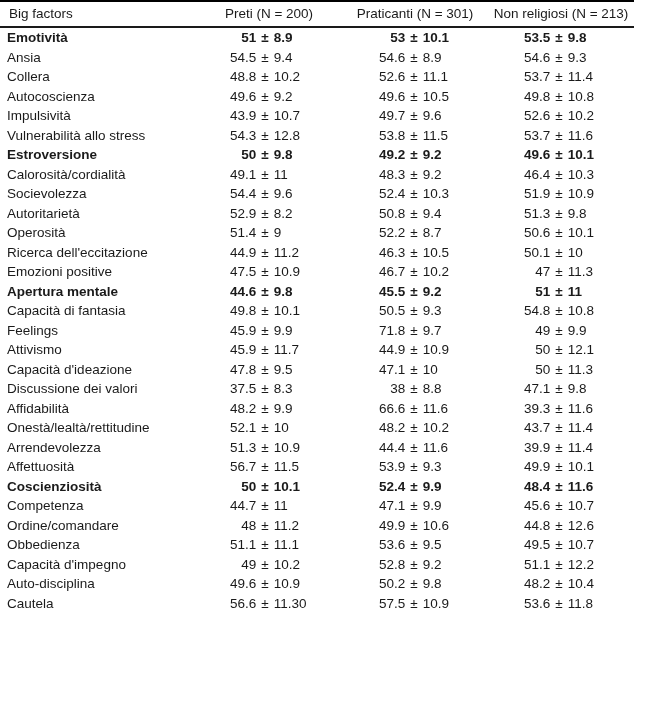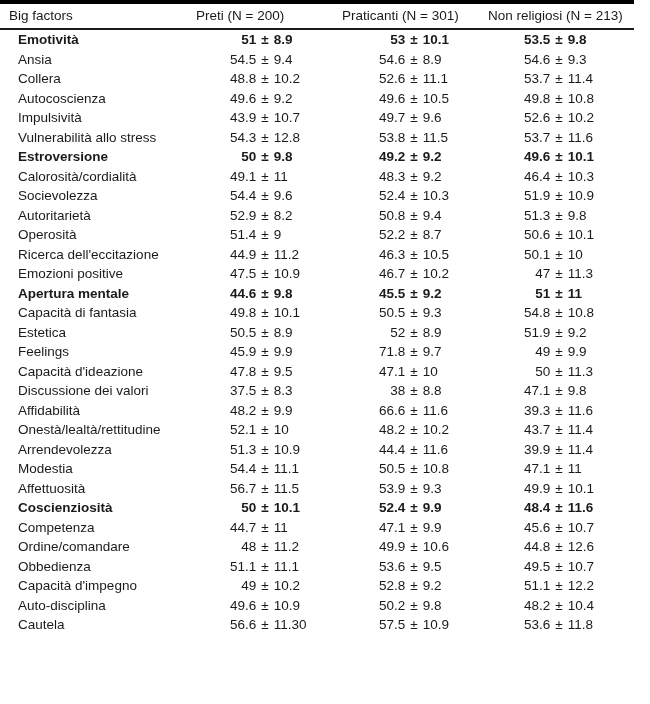--- a/index.html
+++ b/index.html
@@ -26,21 +26,21 @@
     width: 634px;
     border-collapse: collapse;
     table-layout: fixed;
     margin: 0;
     padding: 0;
   }
 
   
   tr.rule-top > td,
   tr.rule-top > th {
-    border-top: 4px solid #000000;
+    border-top: 2px solid #000000;
   }
   thead tr.head-row > th {
     border-bottom: 2px solid #1a1a1a;
   }
   tbody tr.last-row > td {
     border-bottom: 0;
   }
 
   
   thead th {
@@ -48,39 +48,39 @@
     font-size: 13.5px;
     padding: 4px 0 5px 0;
     color: #1a1a1a;
   }
   th.col-label {
     text-align: left;
     padding-left: 9px;
     width: 196px;
   }
   th.col-group {
-    text-align: left;
+    text-align: center;
     width: 146px;
   }
   th.col-group.g3 {
     width: 146px;
   }
 
   
   tbody td {
     font-size: 13.5px;
     line-height: 1;
     padding: 3px 0 3px 0;
     vertical-align: baseline;
     white-space: nowrap;
   }
 
   td.label {
     text-align: left;
-    padding-left: 18px;
+    padding-left: 7px;
   }
   tr.factor td.label {
     font-weight: bold;
   }
   tr.factor td {
     font-weight: bold;
   }
 
   
   td.val {
@@ -486,44 +486,20 @@
           </td>
           <td class="val c3">
             <span class="valbox">
               <span class="mean">54.8</span>
               <span class="pm">±</span>
               <span class="sd">10.8</span>
             </span>
           </td>
         </tr>
         <tr class="facet">
-          <td class="label">Estetica</td>
-          <td class="val c1">
-            <span class="valbox">
-              <span class="mean">50.5</span>
-              <span class="pm">±</span>
-              <span class="sd">8.9</span>
-            </span>
-          </td>
-          <td class="val c2">
-            <span class="valbox">
-              <span class="mean">52</span>
-              <span class="pm">±</span>
-              <span class="sd">8.9</span>
-            </span>
-          </td>
-          <td class="val c3">
-            <span class="valbox">
-              <span class="mean">51.9</span>
-              <span class="pm">±</span>
-              <span class="sd">9.2</span>
-            </span>
-          </td>
-        </tr>
-        <tr class="facet">
           <td class="label">Feelings</td>
           <td class="val c1">
             <span class="valbox">
               <span class="mean">45.9</span>
               <span class="pm">±</span>
               <span class="sd">9.9</span>
             </span>
           </td>
           <td class="val c2">
             <span class="valbox">
@@ -534,20 +510,44 @@
           </td>
           <td class="val c3">
             <span class="valbox">
               <span class="mean">49</span>
               <span class="pm">±</span>
               <span class="sd">9.9</span>
             </span>
           </td>
         </tr>
         <tr class="facet">
+          <td class="label">Attivismo</td>
+          <td class="val c1">
+            <span class="valbox">
+              <span class="mean">45.9</span>
+              <span class="pm">±</span>
+              <span class="sd">11.7</span>
+            </span>
+          </td>
+          <td class="val c2">
+            <span class="valbox">
+              <span class="mean">44.9</span>
+              <span class="pm">±</span>
+              <span class="sd">10.9</span>
+            </span>
+          </td>
+          <td class="val c3">
+            <span class="valbox">
+              <span class="mean">50</span>
+              <span class="pm">±</span>
+              <span class="sd">12.1</span>
+            </span>
+          </td>
+        </tr>
+        <tr class="facet">
           <td class="label">Capacità d'ideazione</td>
           <td class="val c1">
             <span class="valbox">
               <span class="mean">47.8</span>
               <span class="pm">±</span>
               <span class="sd">9.5</span>
             </span>
           </td>
           <td class="val c2">
             <span class="valbox">
@@ -650,44 +650,20 @@
               <span class="mean">44.4</span>
               <span class="pm">±</span>
               <span class="sd">11.6</span>
             </span>
           </td>
           <td class="val c3">
             <span class="valbox">
               <span class="mean">39.9</span>
               <span class="pm">±</span>
               <span class="sd">11.4</span>
-            </span>
-          </td>
-        </tr>
-        <tr class="facet">
-          <td class="label">Modestia</td>
-          <td class="val c1">
-            <span class="valbox">
-              <span class="mean">54.4</span>
-              <span class="pm">±</span>
-              <span class="sd">11.1</span>
-            </span>
-          </td>
-          <td class="val c2">
-            <span class="valbox">
-              <span class="mean">50.5</span>
-              <span class="pm">±</span>
-              <span class="sd">10.8</span>
-            </span>
-          </td>
-          <td class="val c3">
-            <span class="valbox">
-              <span class="mean">47.1</span>
-              <span class="pm">±</span>
-              <span class="sd">11</span>
             </span>
           </td>
         </tr>
         <tr class="facet">
           <td class="label">Affettuosità</td>
           <td class="val c1">
             <span class="valbox">
               <span class="mean">56.7</span>
               <span class="pm">±</span>
               <span class="sd">11.5</span>

